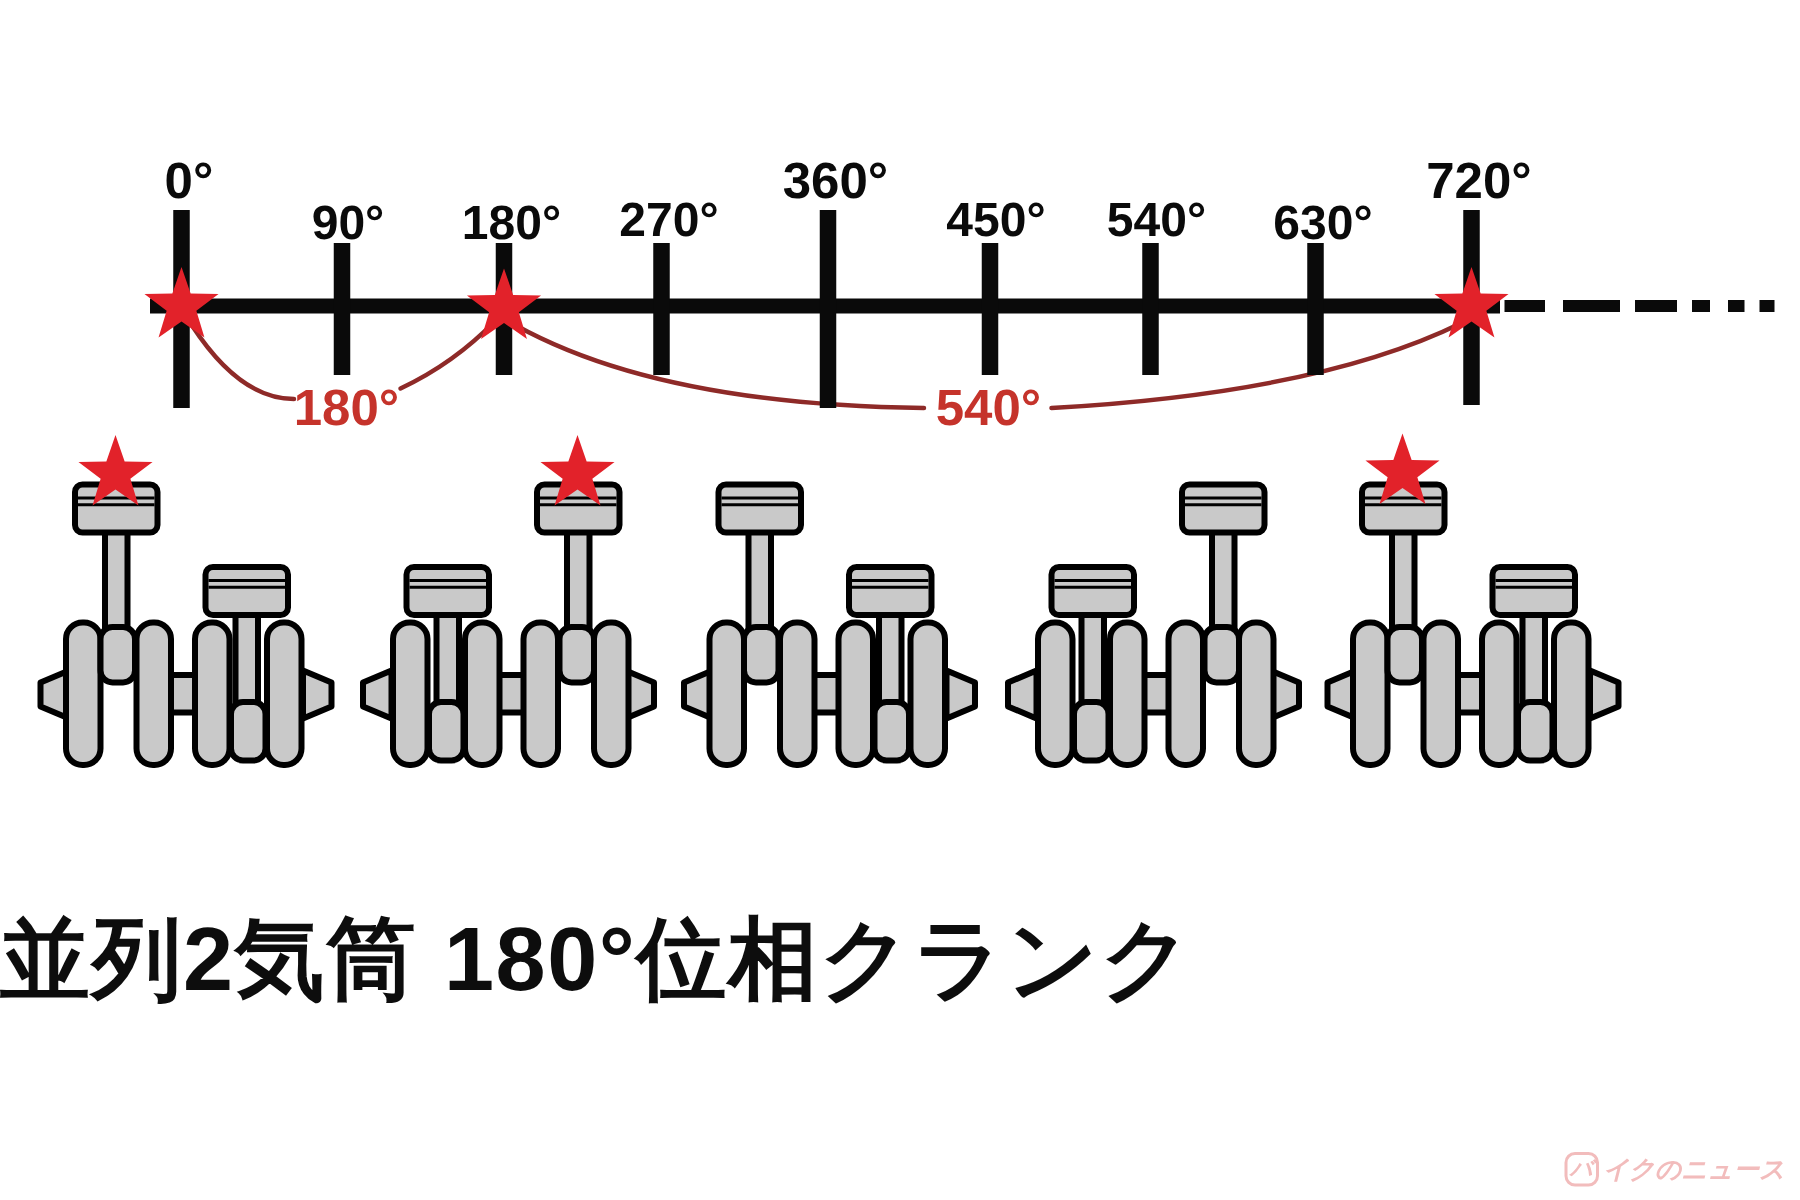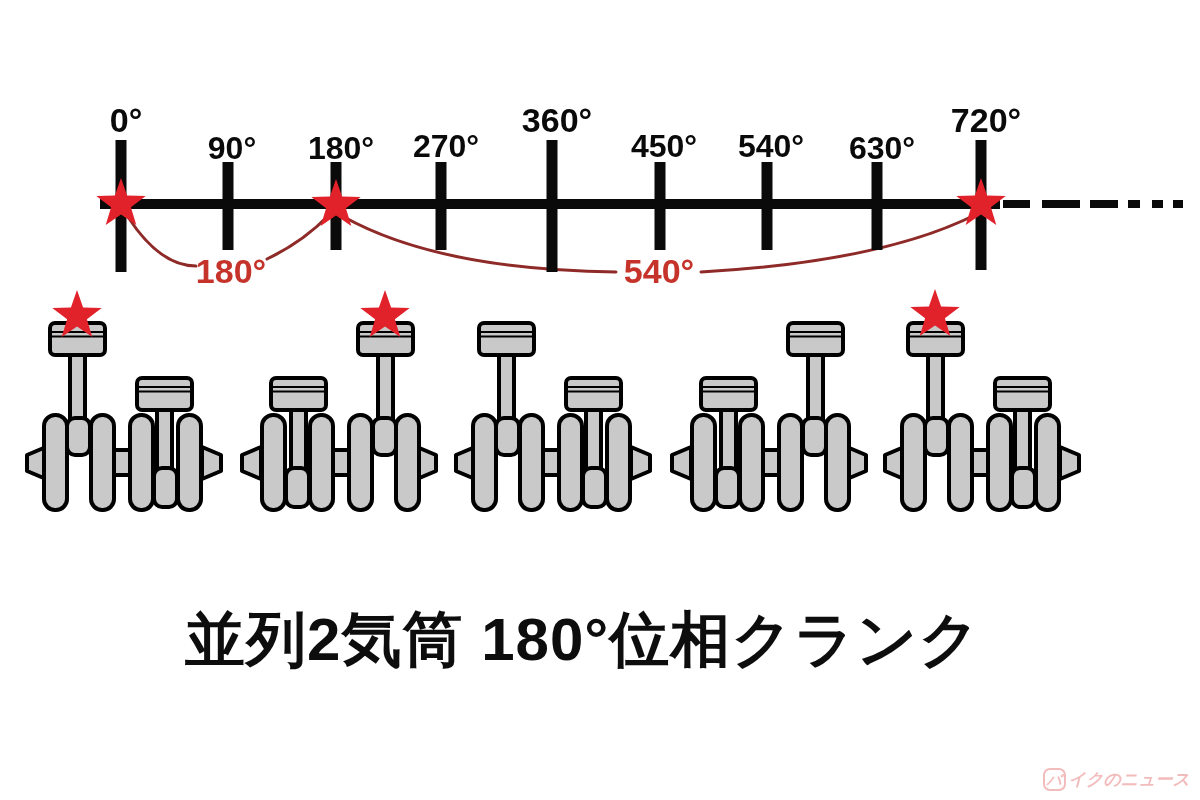--- a/index.html
+++ b/index.html
@@ -7,21 +7,21 @@
     position:relative;width:1200px;height:800px;background:#ffffff;
     overflow:hidden;font-family:"Liberation Sans",sans-serif;
   }
   .diagram-svg{position:absolute;left:0;top:0;display:block;}
   .tick-label{font-family:"Liberation Sans",sans-serif;font-weight:bold;font-size:32px;fill:#0a0a0a;}
   .tick-label-major{font-size:34px;}
   .interval-label{font-family:"Liberation Sans",sans-serif;font-weight:bold;font-size:34px;fill:#c5332b;}
   .red-curve{fill:none;stroke:#8e2a28;stroke-width:3;stroke-linecap:round;}
   .axis{stroke:#0a0a0a;}
   .main-title{
-    position:absolute;left:0;top:600px;width:1166px;text-align:center;
+    position:absolute;left:0;top:600px;width:1166px;
     font-size:60px;font-weight:bold;color:#0d0d0d;letter-spacing:1px;white-space:nowrap;
   }
   .watermark{
     position:absolute;right:10px;bottom:9px;color:#f2bcbc;font-weight:bold;
     font-size:17px;font-style:italic;display:flex;align-items:center;gap:3px;line-height:1;
   }
   .wm-box{
     display:inline-flex;align-items:center;justify-content:center;
     width:23px;height:23px;border:2px solid #f2bcbc;border-radius:7px;
     font-size:15px;box-sizing:border-box;

